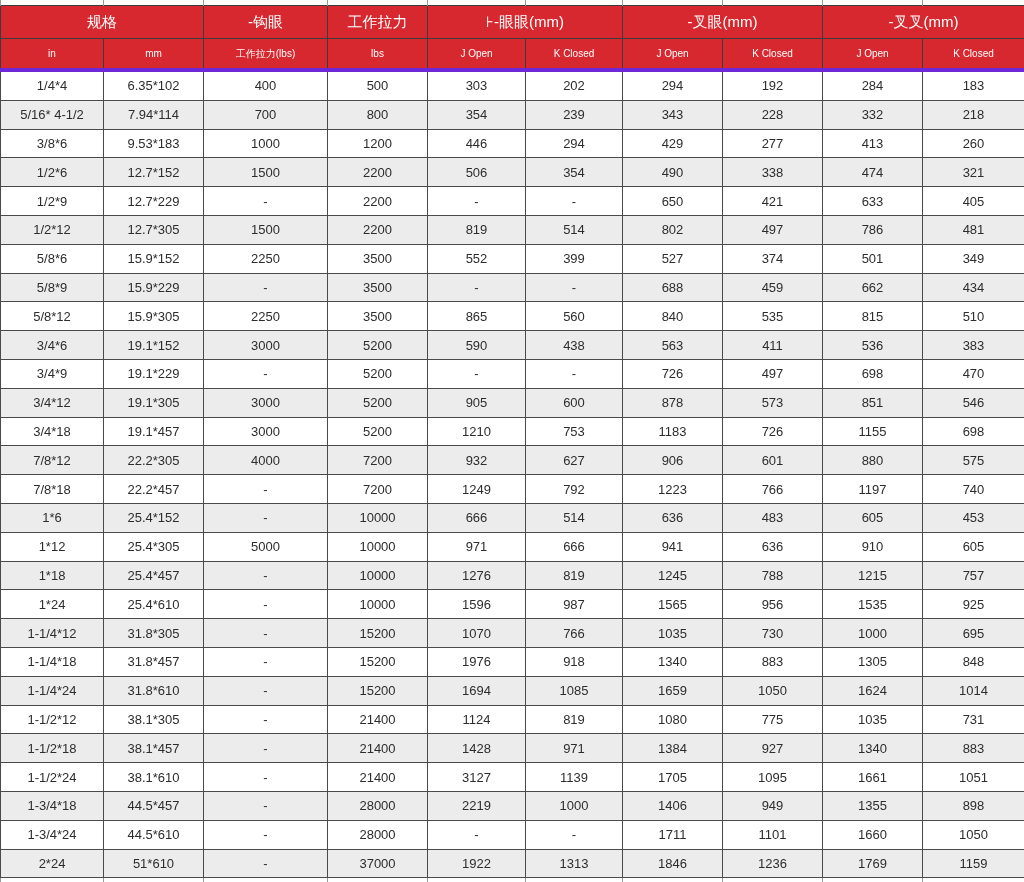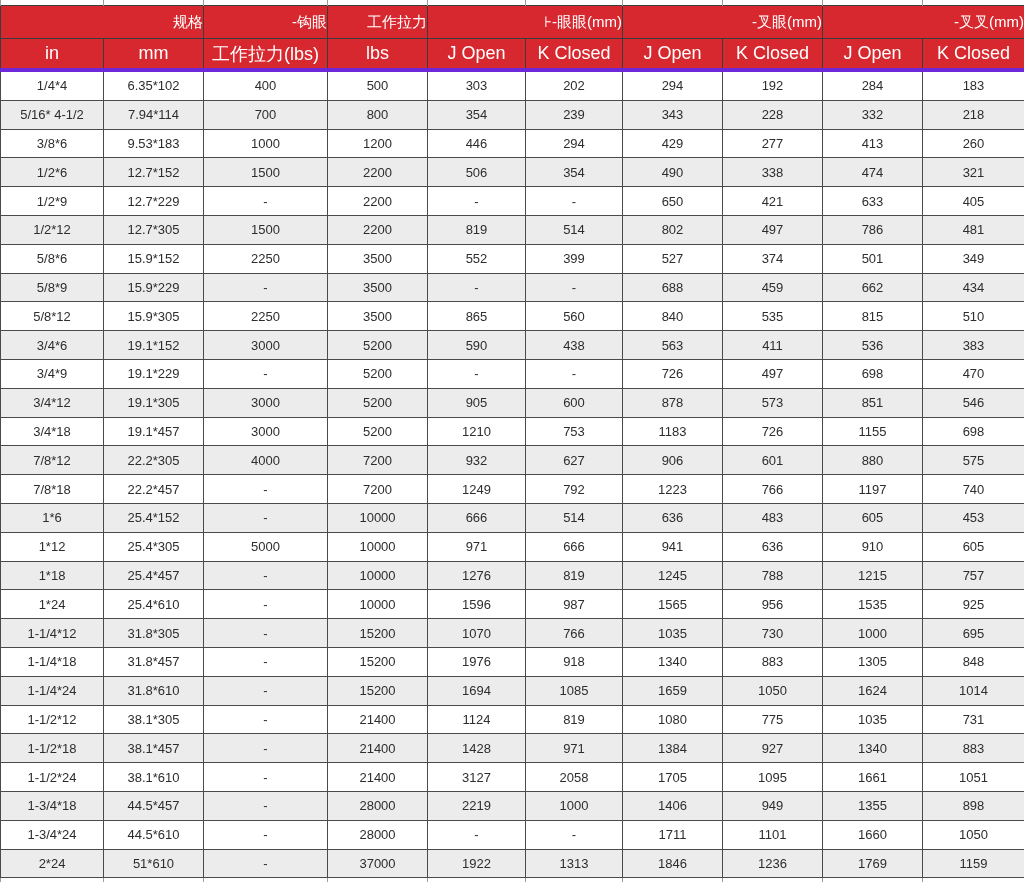--- a/index.html
+++ b/index.html
@@ -39,27 +39,26 @@
   tr.sliver.bottom td {
     border-top: 1px solid #4a4a4a;
   }
   tr.group-row th {
     background: #d8282f;
     color: #ffffff;
     height: 32px;
     font-size: 15px;
     font-weight: normal;
     border-color: #3c3c3c;
-    text-align: right;
   }
   tr.sub-row th {
     background: #d8282f;
     color: #ffffff;
     height: 29px;
-    font-size: 18px;
+    font-size: 10px;
     font-weight: normal;
     border-color: #3c3c3c;
   }
   tbody.data td {
     height: 27.8px;
     font-size: 13px;
     color: #2d2d2d;
     background: #ffffff;
   }
   tbody.data tr:nth-child(even) td {
@@ -408,21 +407,21 @@
           <td>927</td>
           <td>1340</td>
           <td>883</td>
         </tr>
         <tr>
           <td>1-1/2*24</td>
           <td>38.1*610</td>
           <td>-</td>
           <td>21400</td>
           <td>3127</td>
-          <td>2058</td>
+          <td>1139</td>
           <td>1705</td>
           <td>1095</td>
           <td>1661</td>
           <td>1051</td>
         </tr>
         <tr>
           <td>1-3/4*18</td>
           <td>44.5*457</td>
           <td>-</td>
           <td>28000</td>

